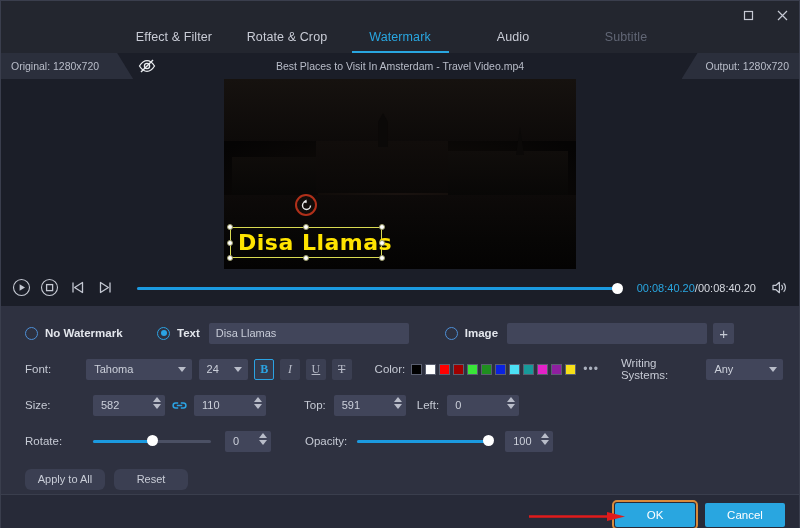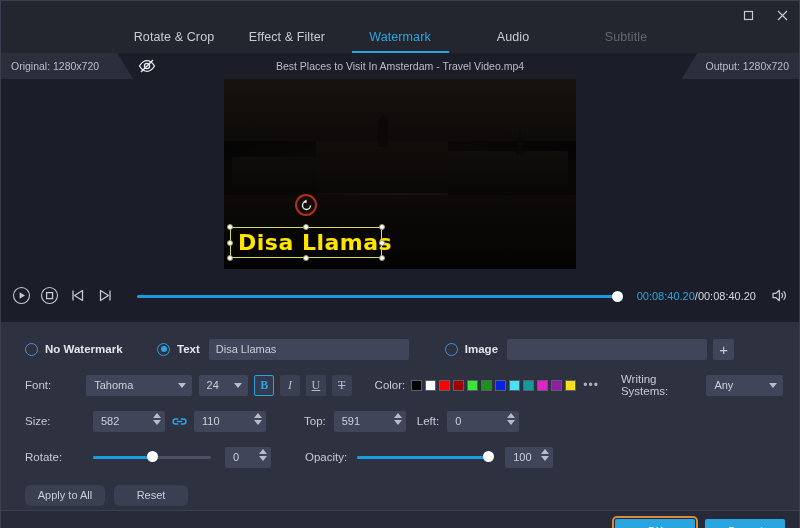--- a/index.html
+++ b/index.html
@@ -175,21 +175,21 @@
     display: flex; align-items: center; justify-content: center;
     color: #e8e8e8;
   }
 
   
   .transport {
     position: relative;
     flex: 0 0 34px;
     background: #1b1e28;
     display: flex; align-items: center;
-    padding: 16px 10px;
+    padding: 8px 10px;
     gap: 7px;
   }
   .tbtn {
     width: 21px; height: 21px;
     display: flex; align-items: center; justify-content: center;
     color: #c4c8d2;
   }
   .seek {
     position: relative;
     flex: 1;
@@ -378,22 +378,22 @@
           </svg>
       </div>
       <div class="winbtn">
         <svg width="15" height="15" viewBox="0 0 15 15">
             <path d="M3 3 L12 12 M12 3 L3 12" stroke="currentColor" stroke-width="1.2" fill="none"></path>
           </svg>
       </div>
     </div>
 
     <div class="tabs">
+      <div class="tab">Effect &amp; Filter</div>
       <div class="tab">Rotate &amp; Crop</div>
-      <div class="tab">Effect &amp; Filter</div>
       <div class="tab active">Watermark</div>
       <div class="tab">Audio</div>
       <div class="tab disabled">Subtitle</div>
     </div>
   </div>
 
   <div class="infobar">
     <div class="info-title">Best Places to Visit In Amsterdam - Travel Video.mp4</div>
     <div class="info-left">
       <span>Original: 1280x720</span>

